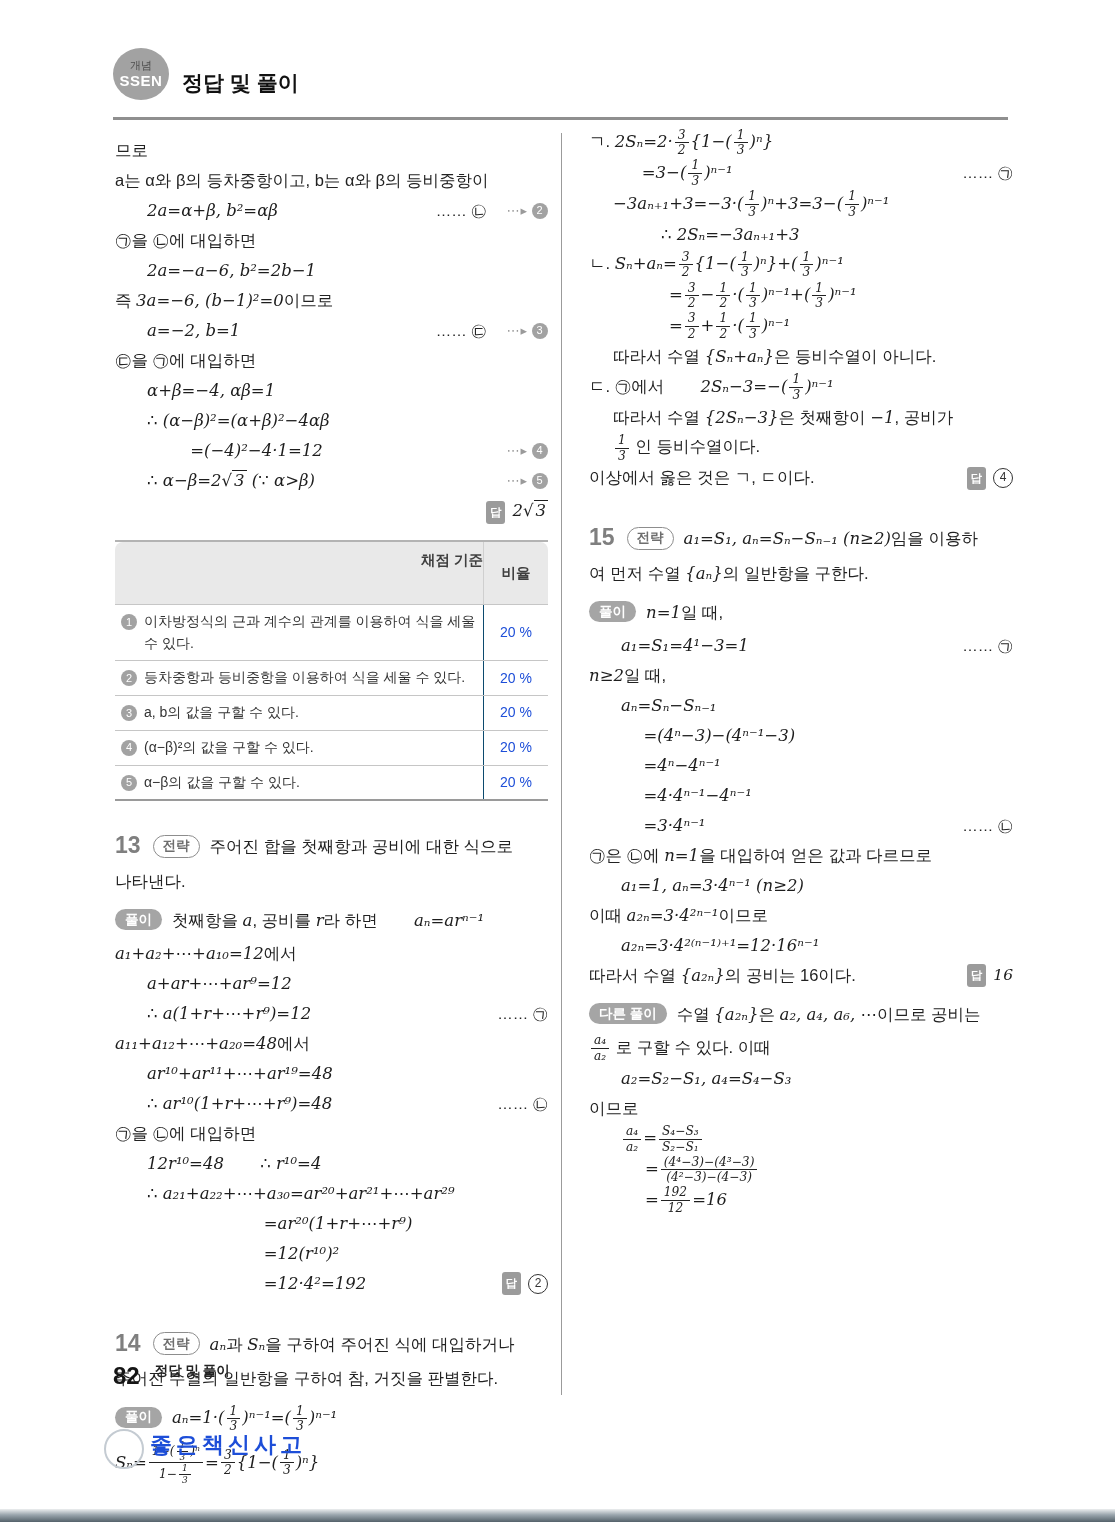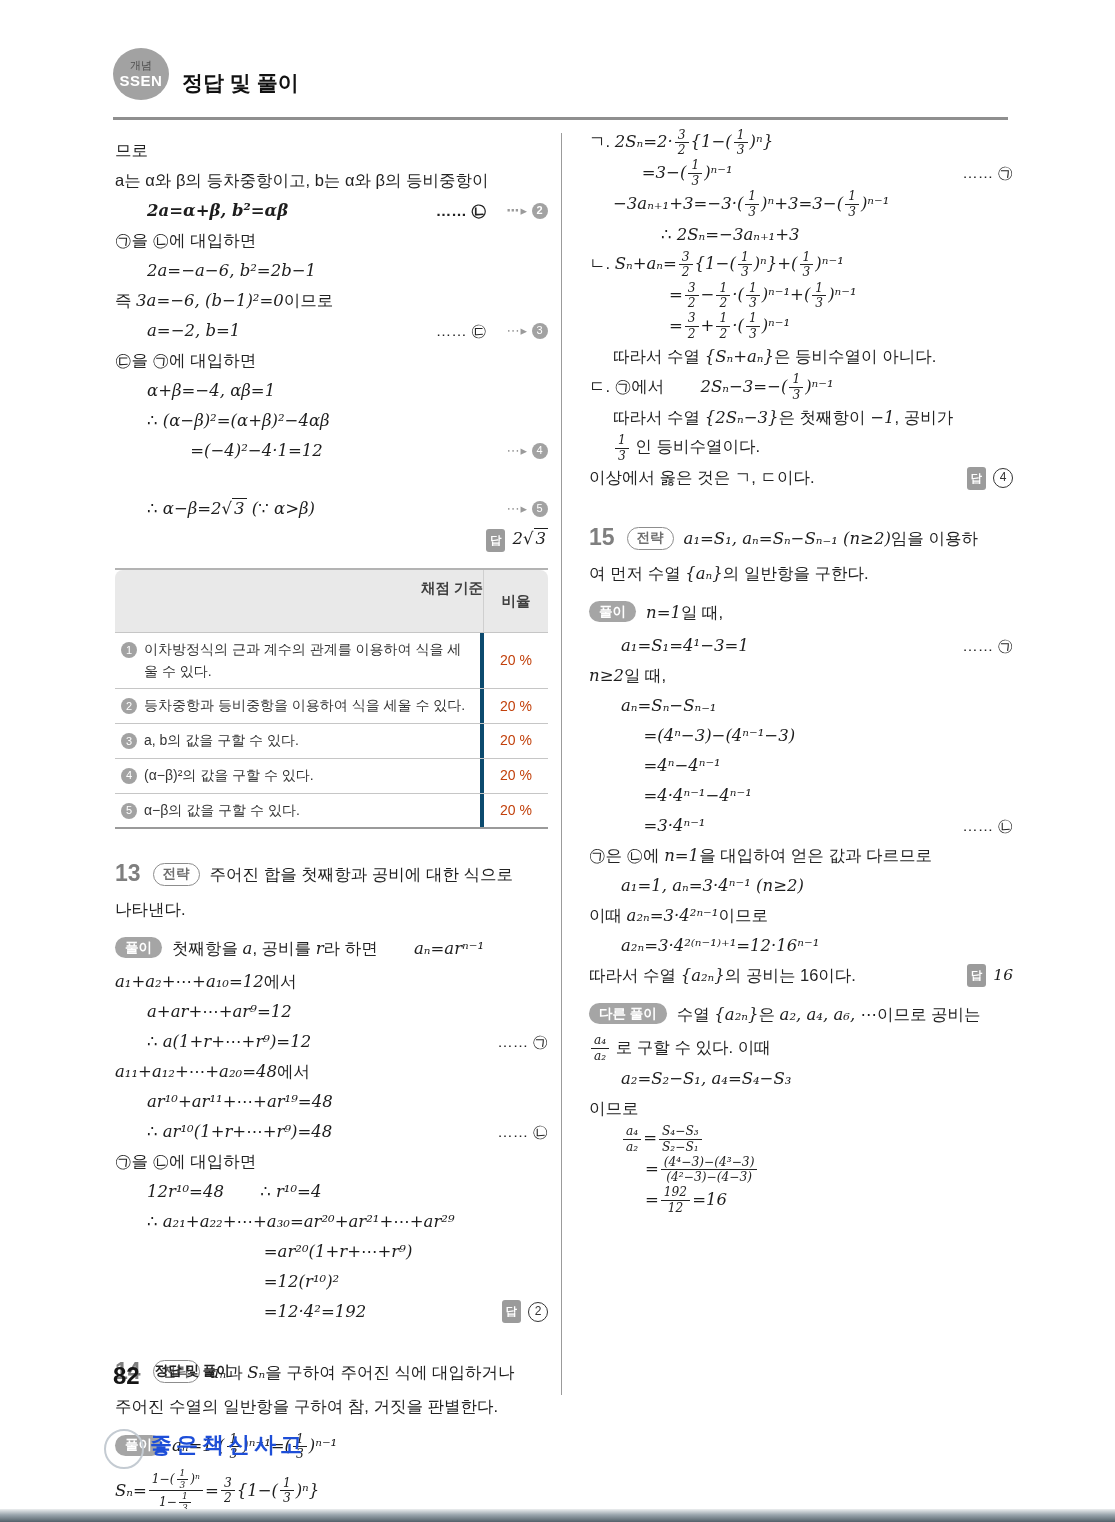--- a/index.html
+++ b/index.html
@@ -49,21 +49,21 @@
         background:#a2a2a2;color:#fff;font-size:11px;margin-left:4px;font-style:normal;
         font-family:"Liberation Sans","DejaVu Sans",sans-serif;flex-shrink:0;}
   
   .rubric{margin:14px 0 4px 0;border-top:2px solid #b3b3b3;border-bottom:2px solid #9a9a9a;font-size:14px;color:#333;}
   .rub-head{display:flex;background:#e9e9e9;border-radius:8px 8px 0 0;color:#3f3f3f;font-weight:bold;font-size:14.5px;}
   .rub-head .c1{flex:1;text-align:right;padding:5px 0;}
   .rub-head .c2{width:64px;text-align:center;padding:18px 0;border-left:1px solid #cfcfcf;}
   .rub-row{display:flex;border-top:1px solid #c6c6c6;}
   .rub-row .c1{flex:1;padding:6px 6px;display:flex;gap:7px;align-items:flex-start;line-height:1.55;}
   .rub-row .c1 .step{margin:3px 0 0 0;}
-  .rub-row .c2{width:64px;border-left:4px solid #0c4a6e;display:flex;align-items:center;justify-content:center;color:#c2410c;}
+  .rub-row .c2{width:64px;border-left:1px solid #0c4a6e;display:flex;align-items:center;justify-content:center;color:#1d4ed8;}
   
   .watermark{position:absolute;left:150px;top:1430px;font-size:22px;font-weight:bold;color:#1d4ed8;
         letter-spacing:4px;z-index:1;white-space:nowrap;}
   .wm-circle{position:absolute;left:104px;top:1429px;width:36px;height:36px;border:2.5px solid #c4cbd2;
         border-radius:50%;z-index:1;}
   footer{position:absolute;left:113px;top:1362px;display:flex;align-items:flex-start;gap:15px;z-index:2;}
   .pageno{font-size:24px;font-weight:bold;color:#151515;}
   .floc{font-size:13.5px;font-weight:bold;color:#222;}
   .scan-edge{position:absolute;left:0;right:0;bottom:0;height:13px;
         background:linear-gradient(to bottom,#eceeef 0%,#9aa5ad 45%,#54616a 100%);}
@@ -82,21 +82,21 @@
   <div class="rule"></div>
   <div class="divider"></div>
 
   <div id="col-left" class="col">
       <div class="line">
         <span class="l"><span class="t-x">므로</span></span>
       </div>
       <div class="line">
         <span class="l"><span class="t-x">a는 α와 β의 등차중항이고, b는 α와 β의 등비중항이</span></span>
       </div>
-      <div class="line" style="padding-left: 32px; font-weight: bold;">
+      <div class="line" style="padding-left: 32px;">
         <span class="l"><span class="t-m">2a=α+β, b²=αβ</span></span>
         <span class="r">
           <span class="t-x">…… ㉡</span>
           <span class="mark">⋯▸<span class="step">2</span></span>
         </span>
       </div>
       <div class="line">
         <span class="l"><span class="t-x">㉠을 ㉡에 대입하면</span></span>
       </div>
       <div class="line" style="padding-left: 32px;">
@@ -120,21 +120,21 @@
       </div>
       <div class="line" style="padding-left: 32px;">
         <span class="l"><span class="t-m">∴ (α−β)²=(α+β)²−4αβ</span></span>
       </div>
       <div class="line" style="padding-left: 75.2px;">
         <span class="l"><span class="t-m">=(−4)²−4·1=12</span></span>
         <span class="r">
           <span class="mark">⋯▸<span class="step">4</span></span>
         </span>
       </div>
-      <div class="line" style="padding-left: 32px; margin-top: 28px;">
+      <div class="line" style="padding-left: 32px;">
         <span class="l"><span class="t-m">∴ α−β=2</span><span class="sqrt">√<span class="rad">3</span></span><span class="t-m"> (∵ α&gt;β)</span></span>
         <span class="r">
           <span class="mark">⋯▸<span class="step">5</span></span>
         </span>
       </div>
       <div class="line aright">
         <span class="l"><span class="ansbox">답</span><span class="t-m">2</span><span class="sqrt">√<span class="rad">3</span></span></span>
       </div>
       <div class="rubric">
         <div class="rub-head">

